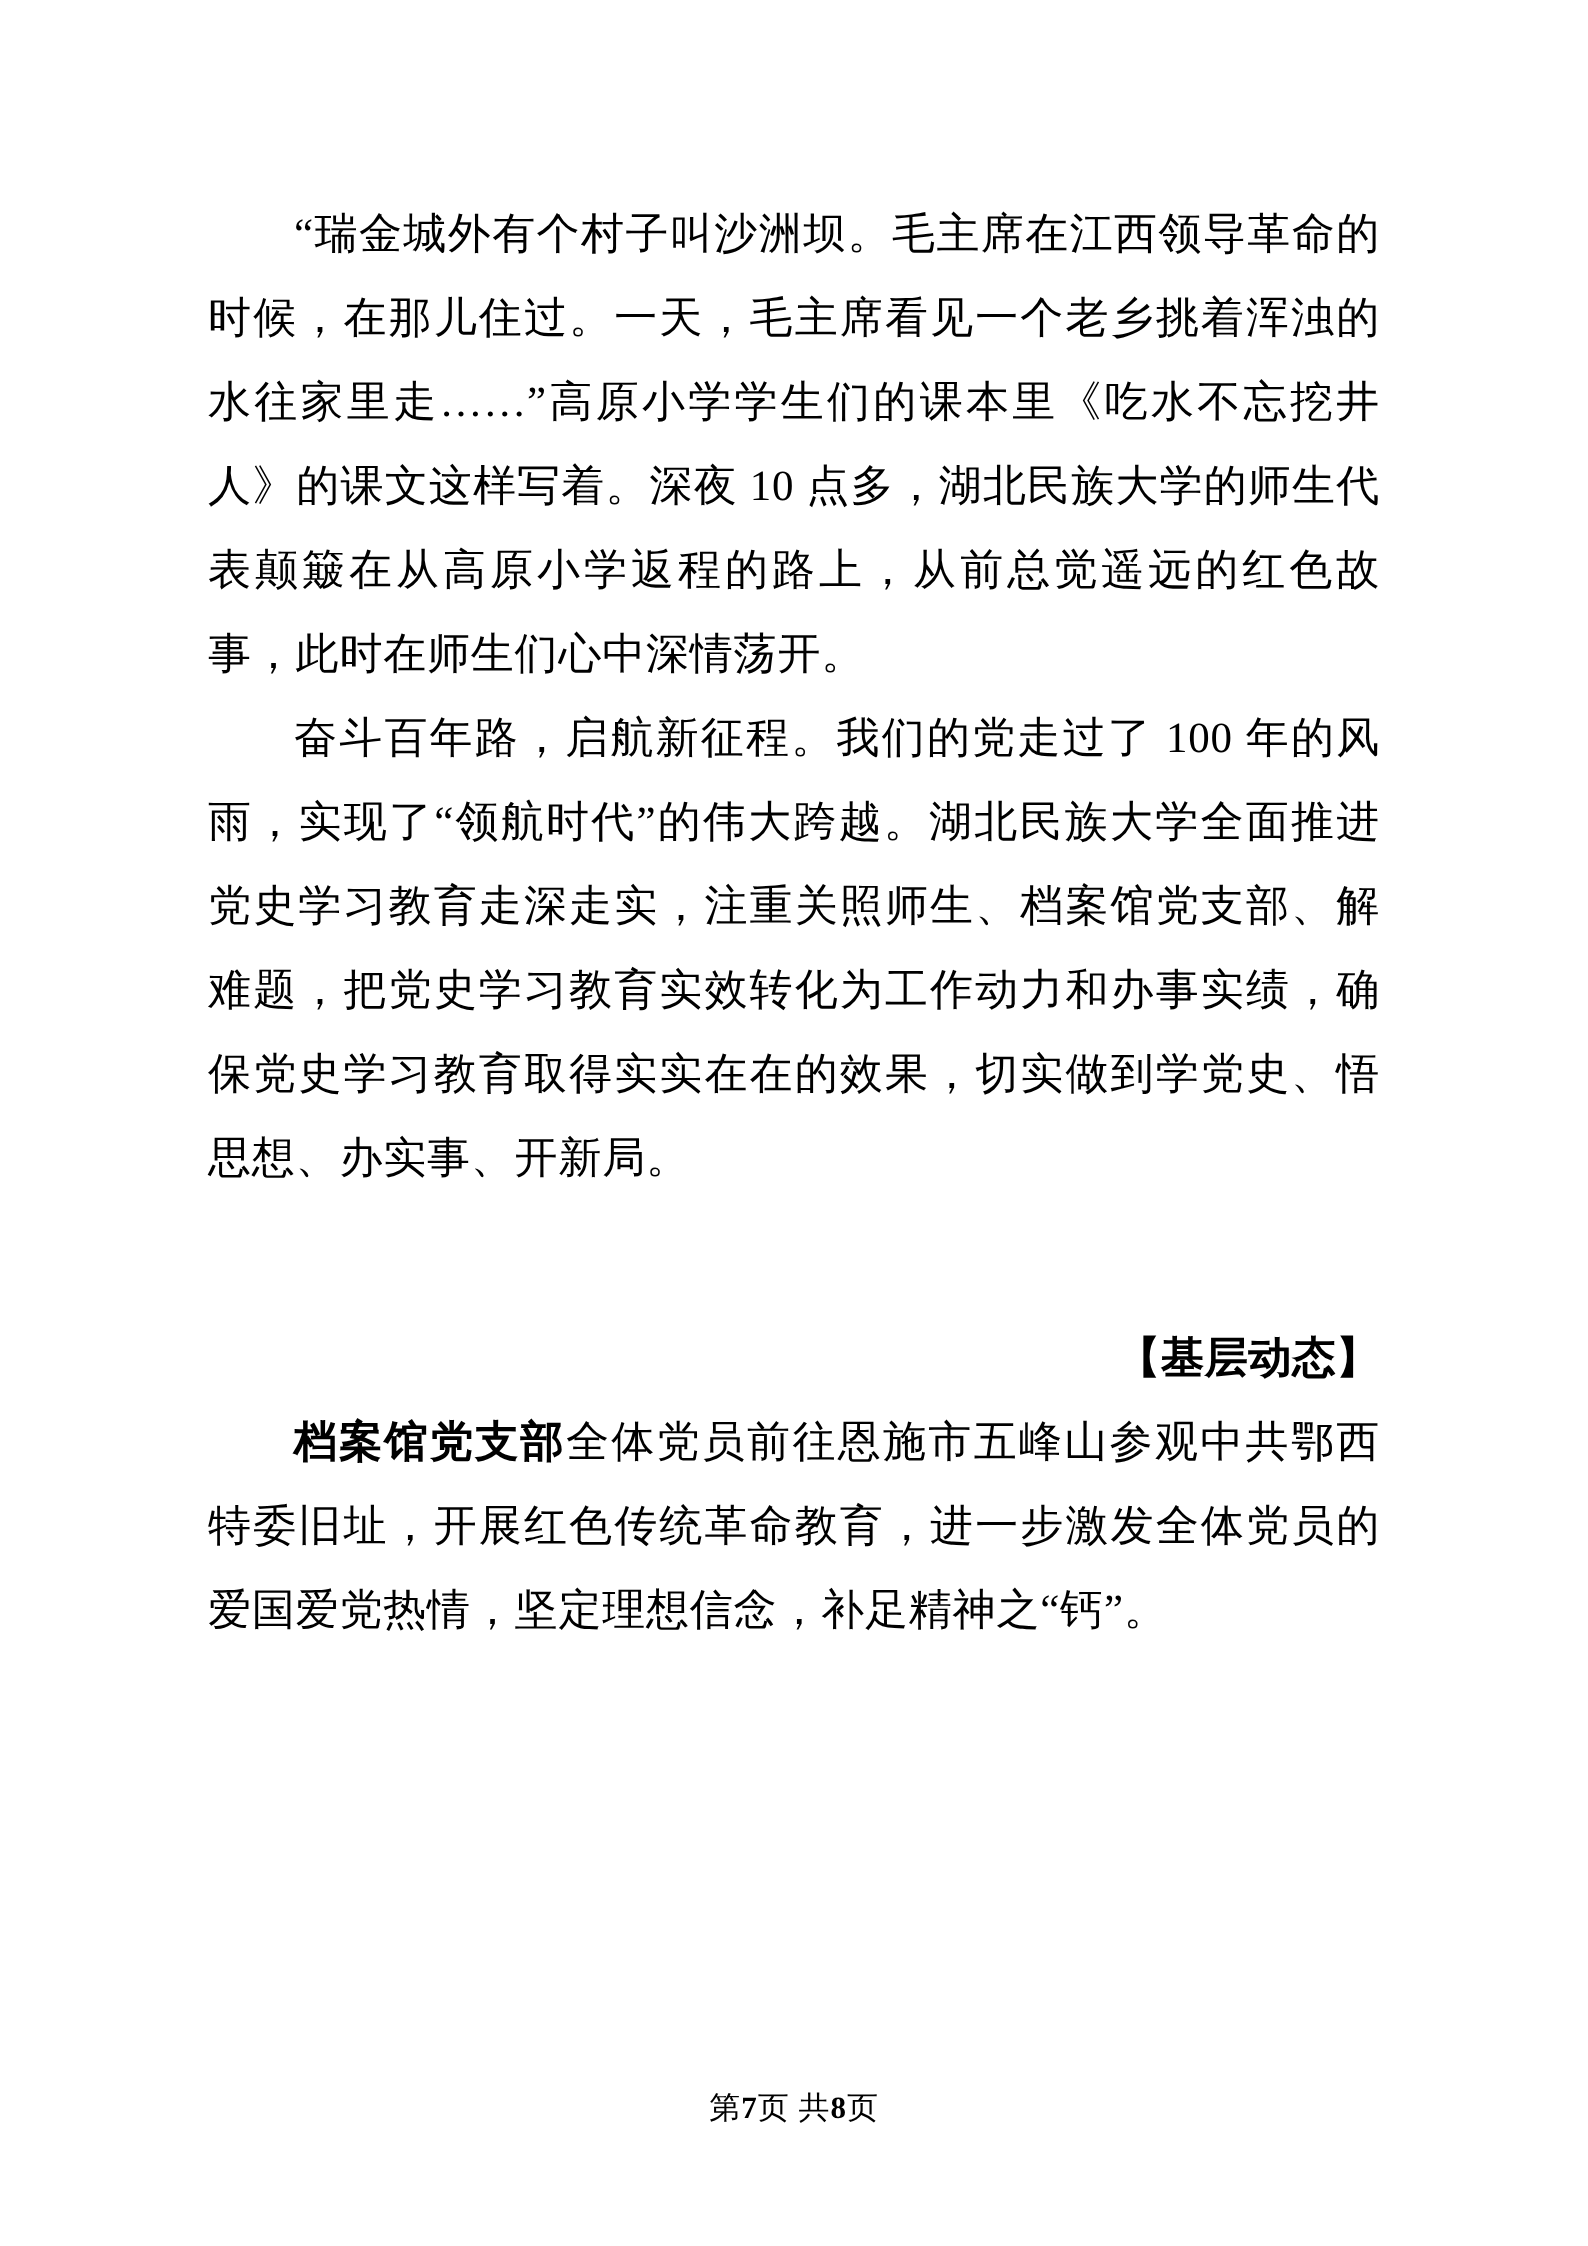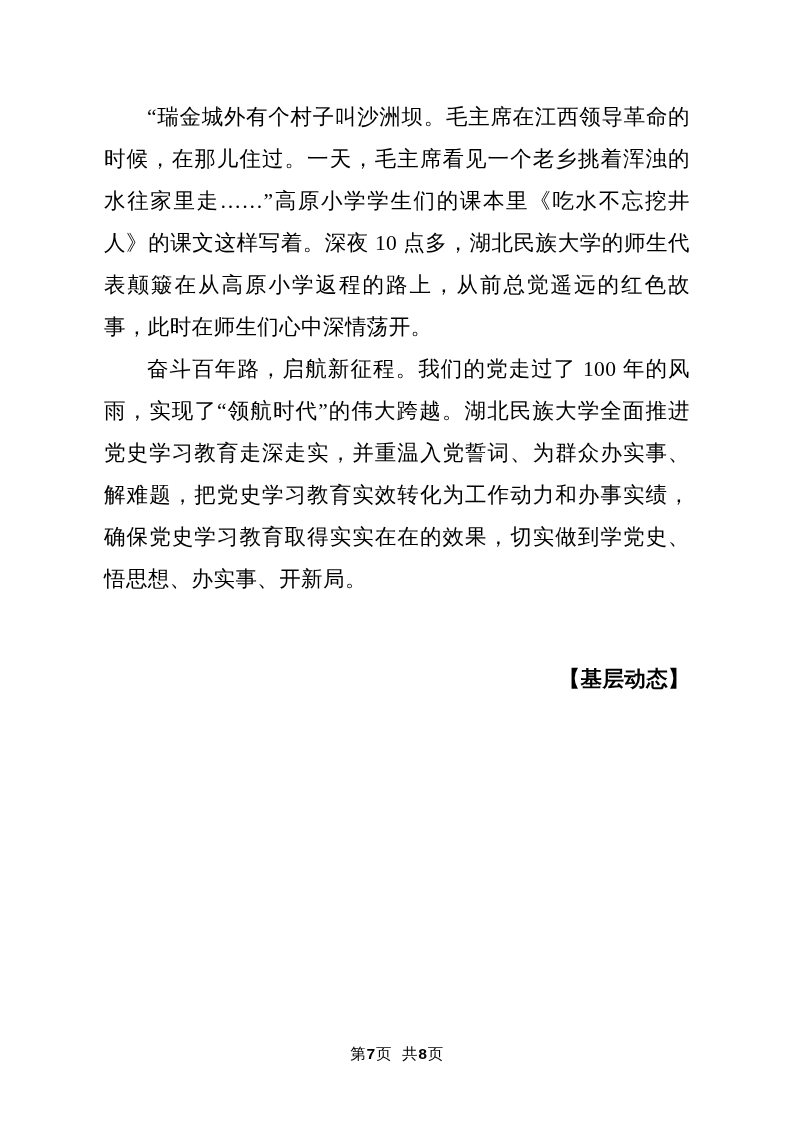--- a/index.html
+++ b/index.html
@@ -54,40 +54,41 @@
   }
   .footer {
     position: absolute;
     left: 0;
     right: 0;
     bottom: 58px;
     text-align: center;
     font-size: 15.5px;
     line-height: 20px;
     letter-spacing: 0.5px;
-    font-family: Liberation Mono, monospace;
+    font-family: Liberation Serif, serif;
   }
   .footer .pg {
     font-weight: bold;
   }
 </style>
 </head>
 <body>
 
 <div class="page">
   <div class="doc-body">
 
     <p class="para">“瑞金城外有个村子叫沙洲坝。毛主席在江西领导革命的时候，在那儿住过。一天，毛主席看见一个老乡挑着浑浊的水往家里走……”高原小学学生们的课本里《吃水不忘挖井人》的课文这样写着。深夜 10 点多，湖北民族大学的师生代表颠簸在从高原小学返程的路上，从前总觉遥远的红色故事，此时在师生们心中深情荡开。</p>
 
-    <p class="para">奋斗百年路，启航新征程。我们的党走过了 100 年的风雨，实现了“领航时代”的伟大跨越。湖北民族大学全面推进党史学习教育走深走实，并重温入党誓词、为群众办实事、解难题，把党史学习教育实效转化为工作动力和办事实绩，确保党史学习教育取得实实在在的效果，切实做到学党史、悟思想、办实事、开新局。</p>
+    <p class="para">奋斗百年路，启航新征程。我们的党走过了 100 年的风雨，实现了“领航时代”的伟大跨越。湖北民族大学全面推进党史学习教育走深走实，注重关照师生、档案馆党支部、解难题，把党史学习教育实效转化为工作动力和办事实绩，确保党史学习教育取得实实在在的效果，切实做到学党史、悟思想、办实事、开新局。</p>
 
     <div class="gap-large"></div>
 
     <h2 class="section-heading">【基层动态】</h2>
 
 
+    <p class="para"><span class="bold-lead">档案馆党支部</span><span>全体党员前往恩施市五峰山参观中共鄂西特委旧址，开展红色传统革命教育，进一步激发全体党员的爱国爱党热情，坚定理想信念，补足精神之“钙”。</span></p>
 
   </div>
 
   <div class="footer">
     <span>第</span><span class="pg">7</span><span>页 共</span><span class="pg">8</span><span>页</span>
   </div>
 </div>
 
 </body></html>

